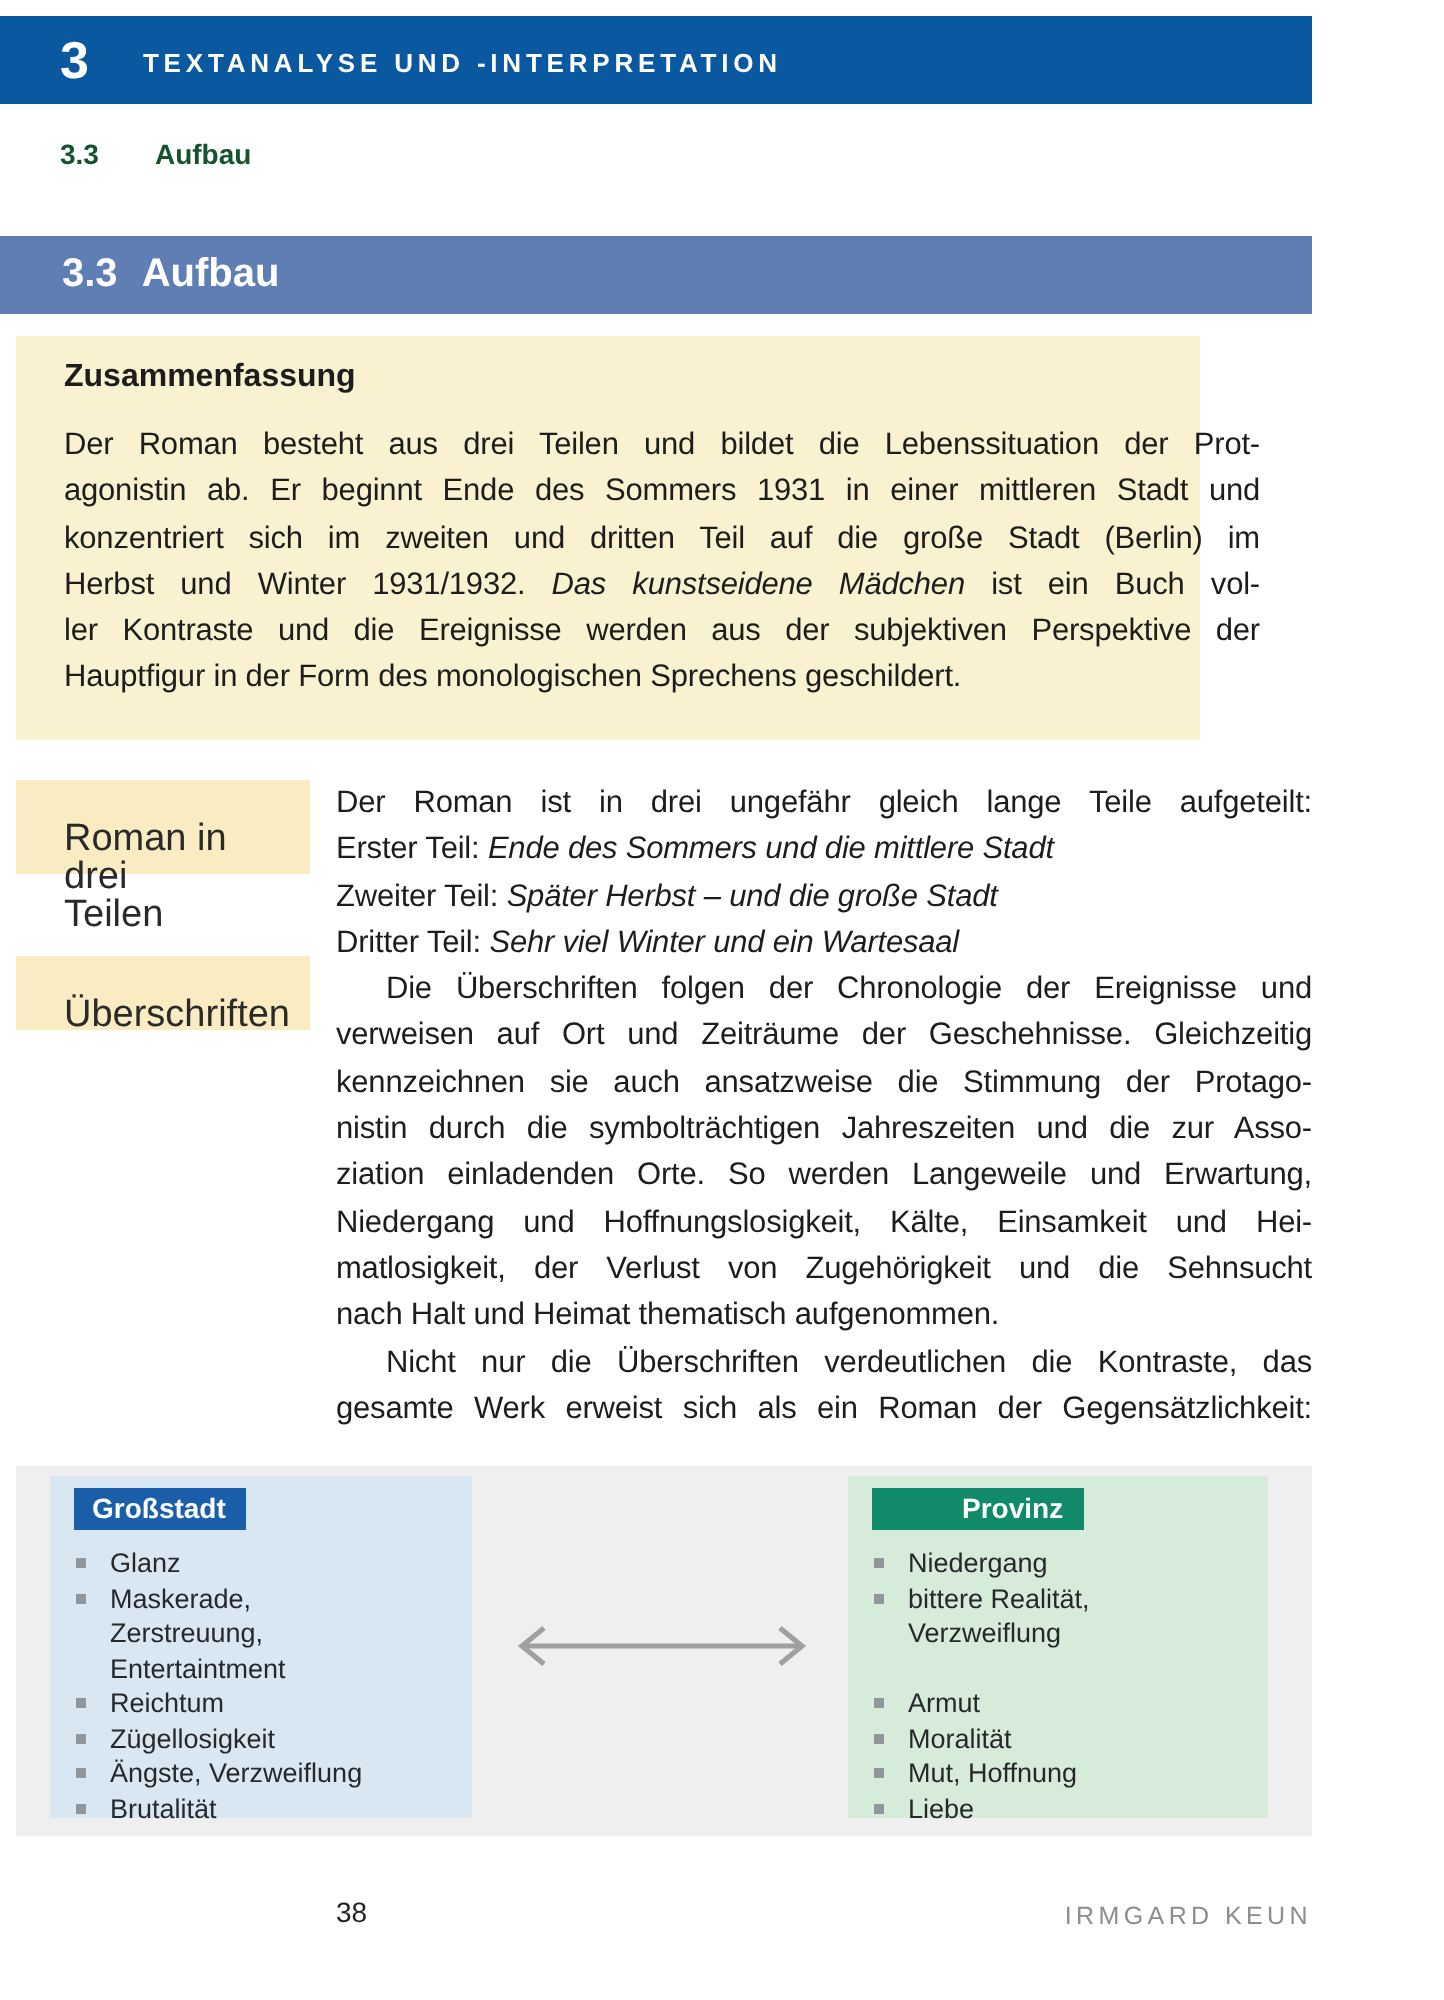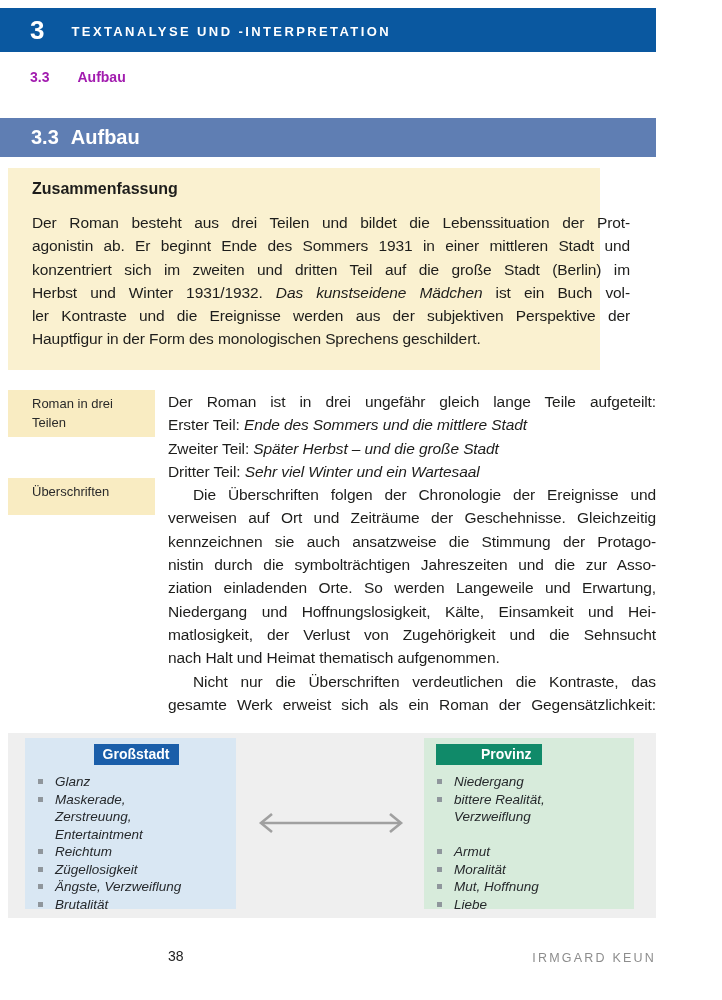--- a/index.html
+++ b/index.html
@@ -6,56 +6,56 @@
   .page{
     position:relative;width:722px;height:1000px;background:#ffffff;overflow:hidden;
     font-family:"Liberation Sans","DejaVu Sans",sans-serif;color:var(--text,#1d1d1b);
   }
   
   .chapter-bar{position:absolute;top:8px;left:0;width:656px;height:44px;
     background:var(--chapter_bar,#0a58a0);display:flex;align-items:center;}
   .ch-num{color:#fff;font-size:26px;font-weight:bold;margin-left:30px;line-height:1;}
   .ch-title{color:#fff;font-size:13px;font-weight:bold;letter-spacing:2.4px;margin-left:27px;padding-top:3px;}
   
-  .crumb{position:absolute;top:69px;left:30px;font-size:14px;font-weight:bold;color:#a21caf;}
+  .crumb{position:absolute;top:69px;left:30px;font-size:14px;font-weight:bold;color:#14532d;}
   .crumb-label{margin-left:28px;}
   
   .section-bar{position:absolute;top:118px;left:0;width:656px;height:39px;
     background:var(--section_bar,#5f7eb3);display:flex;align-items:center;color:#fff;font-weight:bold;font-size:20px;}
   .sec-num{margin-left:31px;}
   .sec-title{margin-left:12px;}
   
   .summary{position:absolute;top:168px;left:8px;width:592px;height:202px;box-sizing:border-box;
     background:var(--summary_box,#faf1d0);padding:12px 24px 0 24px;}
   .summary h2{margin:0 0 13px 0;font-size:16px;font-weight:bold;color:#1d1d1b;}
   .textblock .line{font-size:15.5px;line-height:23.3px;letter-spacing:-0.1px;white-space:nowrap;}
   .textblock .line.j{white-space:normal;text-align:justify;text-align-last:justify;}
   .textblock .line.ind{text-indent:25px;}
   .summary .textblock{width:598px;}
   .it{font-style:italic;}
   
   .mlabel{position:absolute;left:8px;width:147px;box-sizing:border-box;background:var(--margin_label,#f9ecc2);
-    padding:4px 6px 0 24px;font-size:13px;line-height:19px;color:#2a2a2a;}
+    padding:20px 6px 0 24px;font-size:19px;line-height:19px;color:#2a2a2a;}
   .mlabel.m1{top:390px;height:47px;}
   .mlabel.m2{top:478px;height:37px;}
   
   .body-col{position:absolute;top:390px;left:168px;width:488px;}
   
   .panel{position:absolute;top:733px;left:8px;width:648px;height:185px;background:var(--panel,#efefef);}
   .cbox{position:absolute;top:5px;height:171px;box-sizing:border-box;padding:6px 0 0 12px;}
-  .cbox.city{left:17px;width:211px;background:var(--city_box,#d9e7f3);text-align:center;}
+  .cbox.city{left:17px;width:211px;background:var(--city_box,#d9e7f3);}
   .cbox.prov{left:416px;width:210px;background:var(--province_box,#d7ebdb);}
   .badge{display:inline-block;color:#fff;font-weight:bold;font-size:14px;padding:2px 10px 3px 9px;}
   .badge.city-b{background:var(--city_badge,#1a5ea9);}
   .badge.prov-b{background:var(--province_badge,#108a69);padding-left:45px;}
   .blist{margin-top:8px;}
   .brow{display:flex;align-items:flex-start;height:17.5px;}
   .bsq{width:5px;height:5px;background:var(--bullet,#8f969c);margin:6px 12px 0 1px;flex:none;}
   .bsq.hid{visibility:hidden;}
-  .btx{font-size:13.5px;line-height:17.5px;color:#26292c;white-space:nowrap;font-style:italic;}
+  .btx{font-size:13.5px;line-height:17.5px;color:#26292c;white-space:nowrap;}
   .brow.spacer{visibility:hidden;}
   .arrow-wrap{position:absolute;left:245px;top:77px;width:156px;height:26px;color:var(--arrow,#a0a0a0);}
   
   .pnum{position:absolute;top:948px;left:168px;font-size:14px;color:#222;}
   .author{position:absolute;top:951px;right:66px;font-size:12.5px;letter-spacing:2.2px;color:var(--footer_author,#8d8d8d);margin-left:16px;}
 </style>
 </head>
 <body>
 
 <div class="page">

